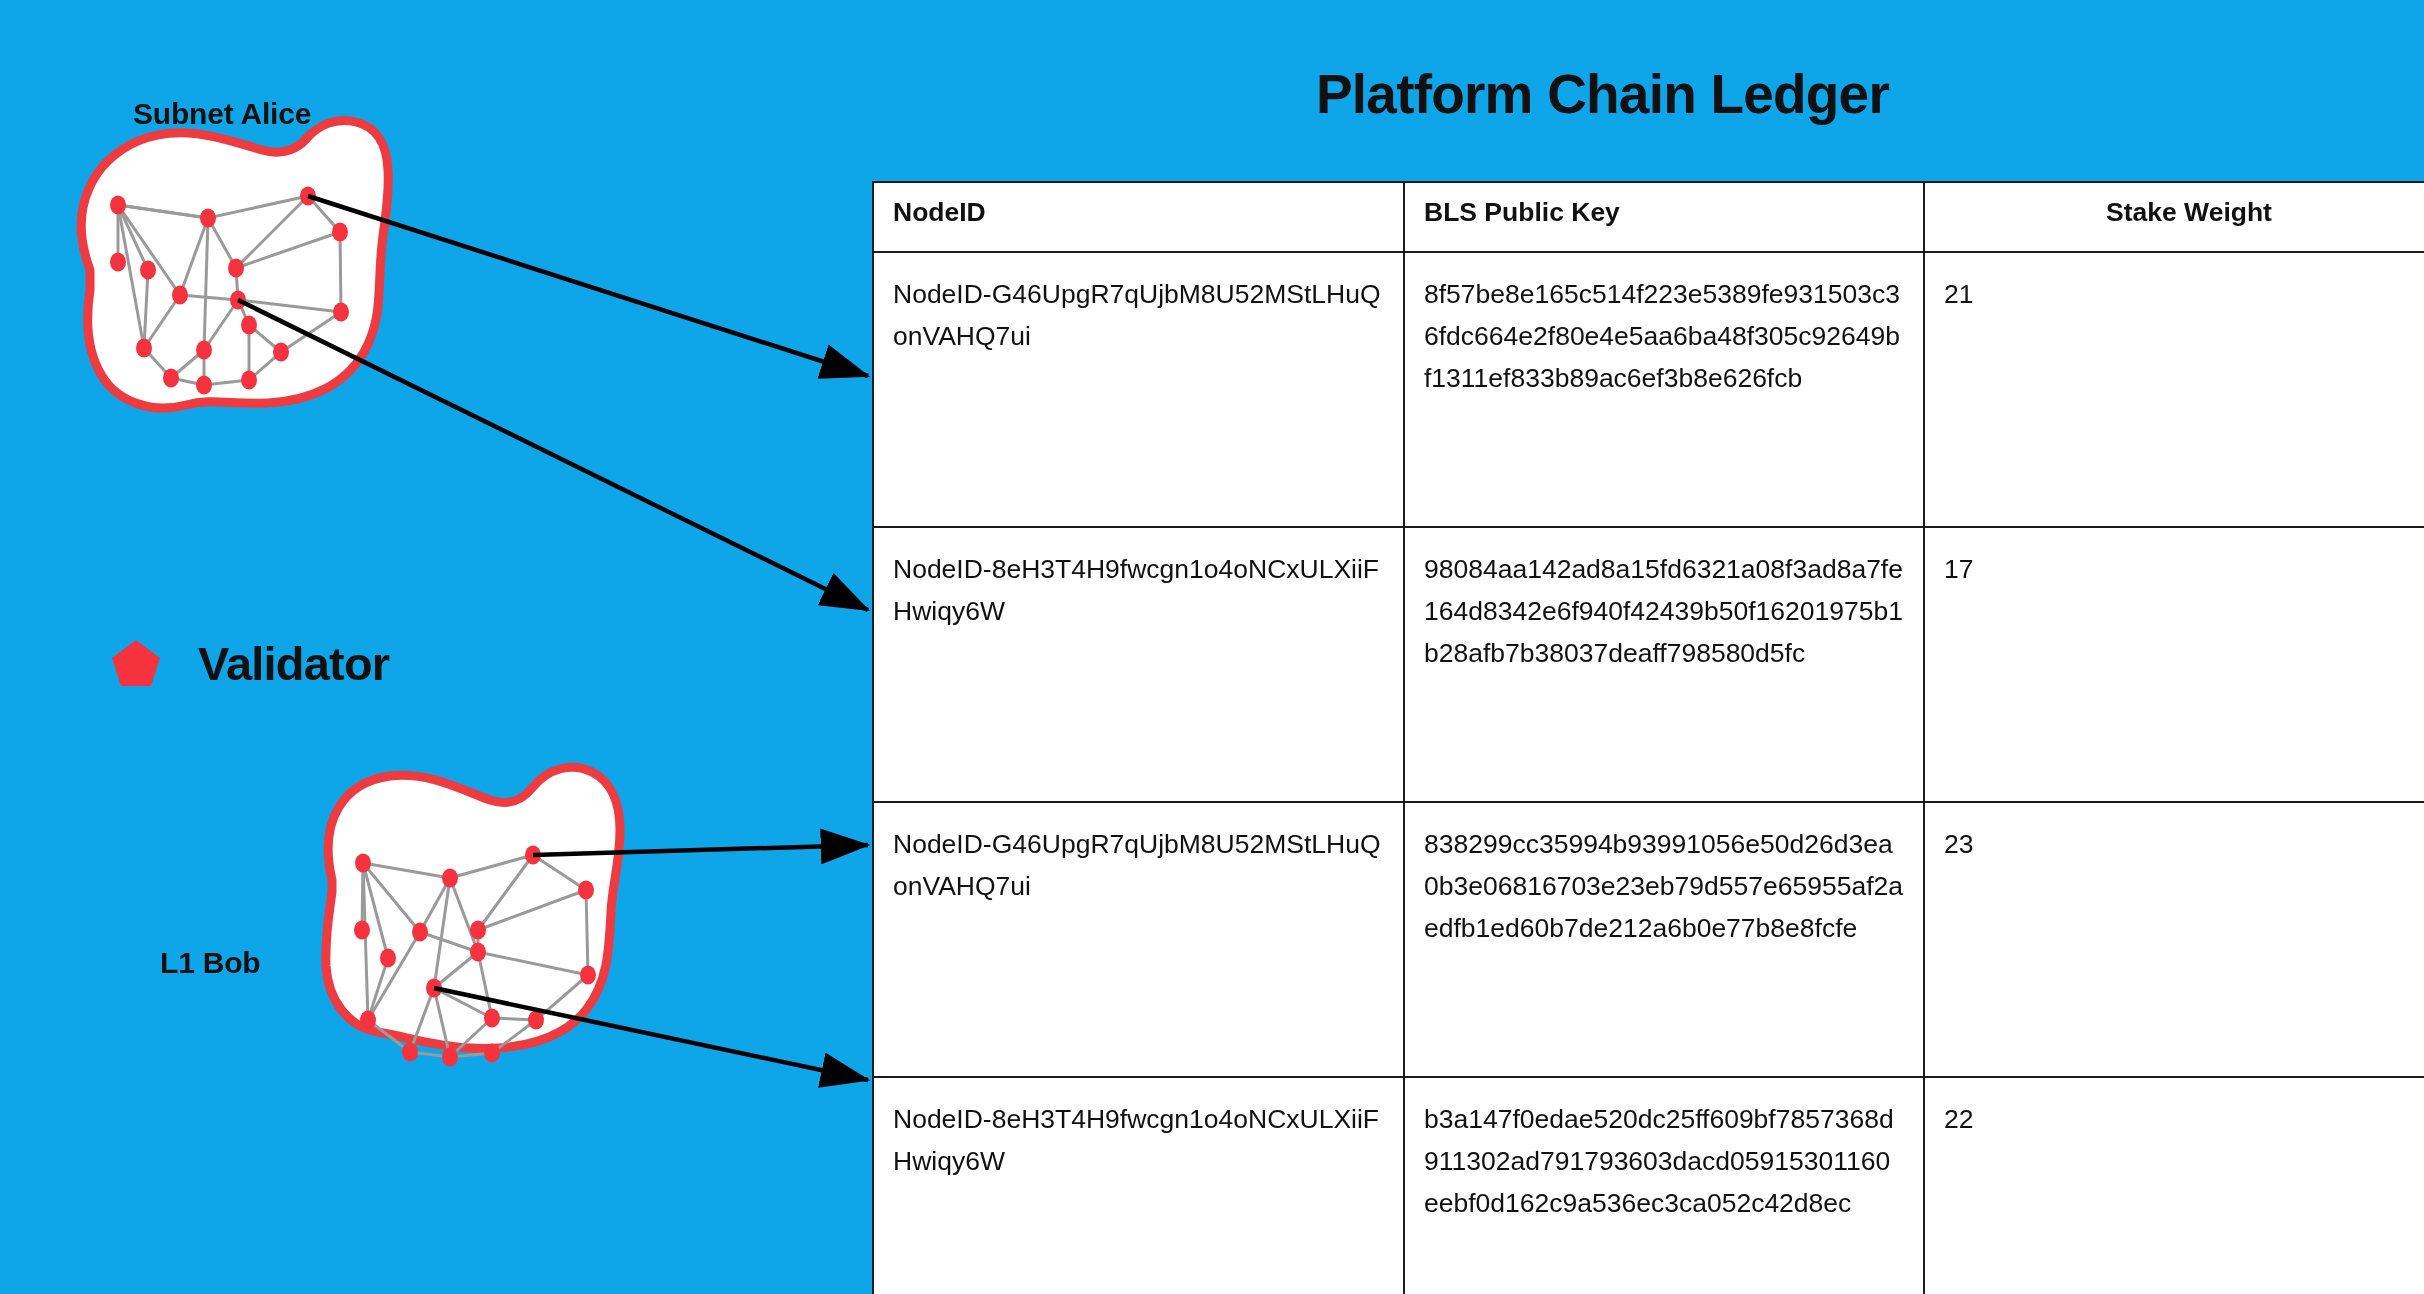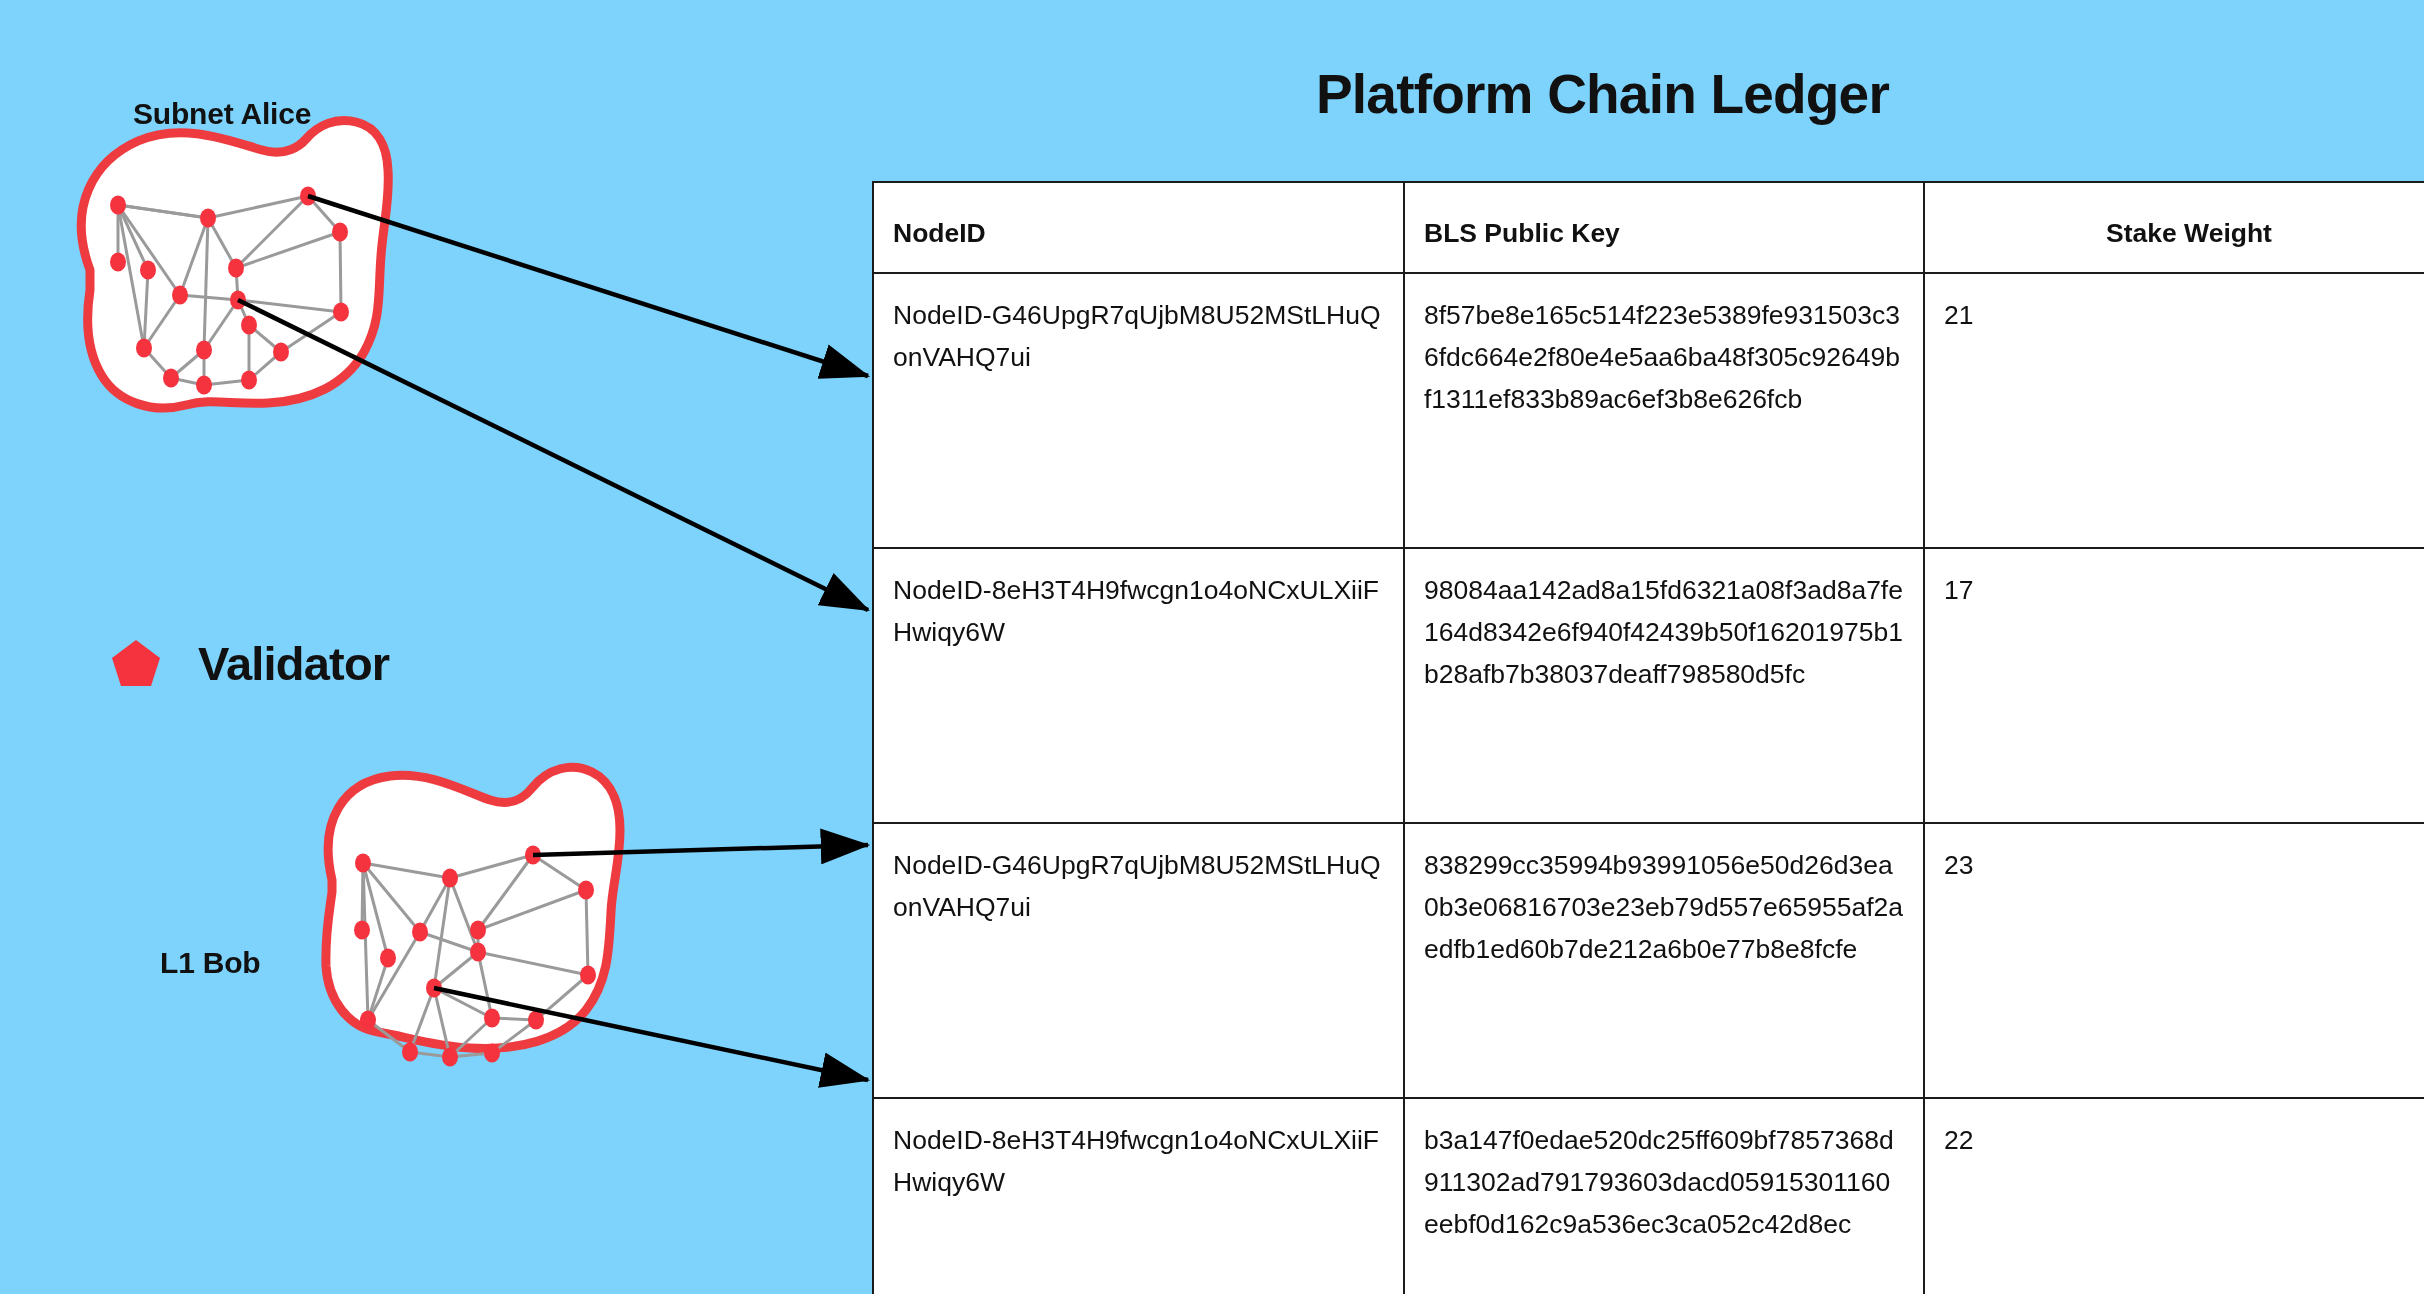--- a/index.html
+++ b/index.html
@@ -8,21 +8,21 @@
     background: #ffffff;
   }
   body {
     font-family: "Liberation Sans", sans-serif;
     color: #111111;
   }
   #canvas {
     position: relative;
     width: 2424px;
     height: 1294px;
-    background: #7dd3fc;
+    background: #0ea5e9;
     overflow: hidden;
   }
 
   
   #diagram-svg {
     position: absolute;
     left: 0;
     top: 0;
     width: 2424px;
     height: 1294px;
@@ -95,21 +95,21 @@
     font-size: 26.5px;
     line-height: 1.58;
     color: #111111;
     word-break: break-all;
     overflow-wrap: anywhere;
   }
   #ledger-table th {
     font-weight: bold;
     height: 57px;
     vertical-align: middle;
-    padding-top: 22px;
+    padding-top: 1px;
     padding-bottom: 10px;
   }
   .col-nodeid   { width: 491px; }
   .col-bls      { width: 480px; }
   .col-stake    { width: 490px; }
 
   th.col-nodeid, th.col-bls { text-align: left; }
   th.col-stake  { text-align: center; }
   td.cell-stake { word-break: normal; }
 

